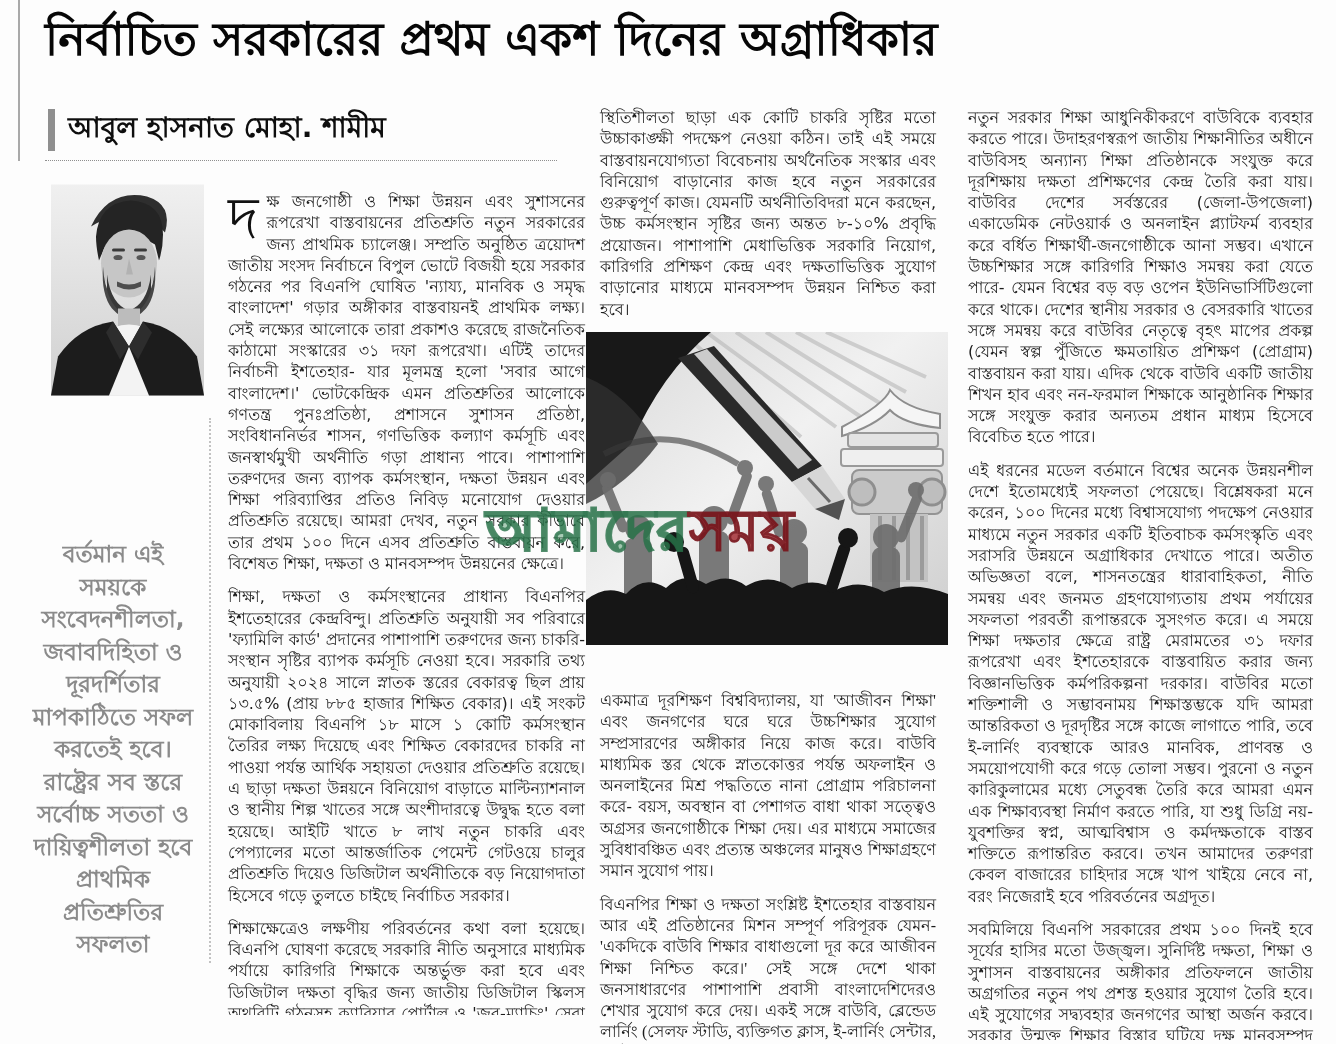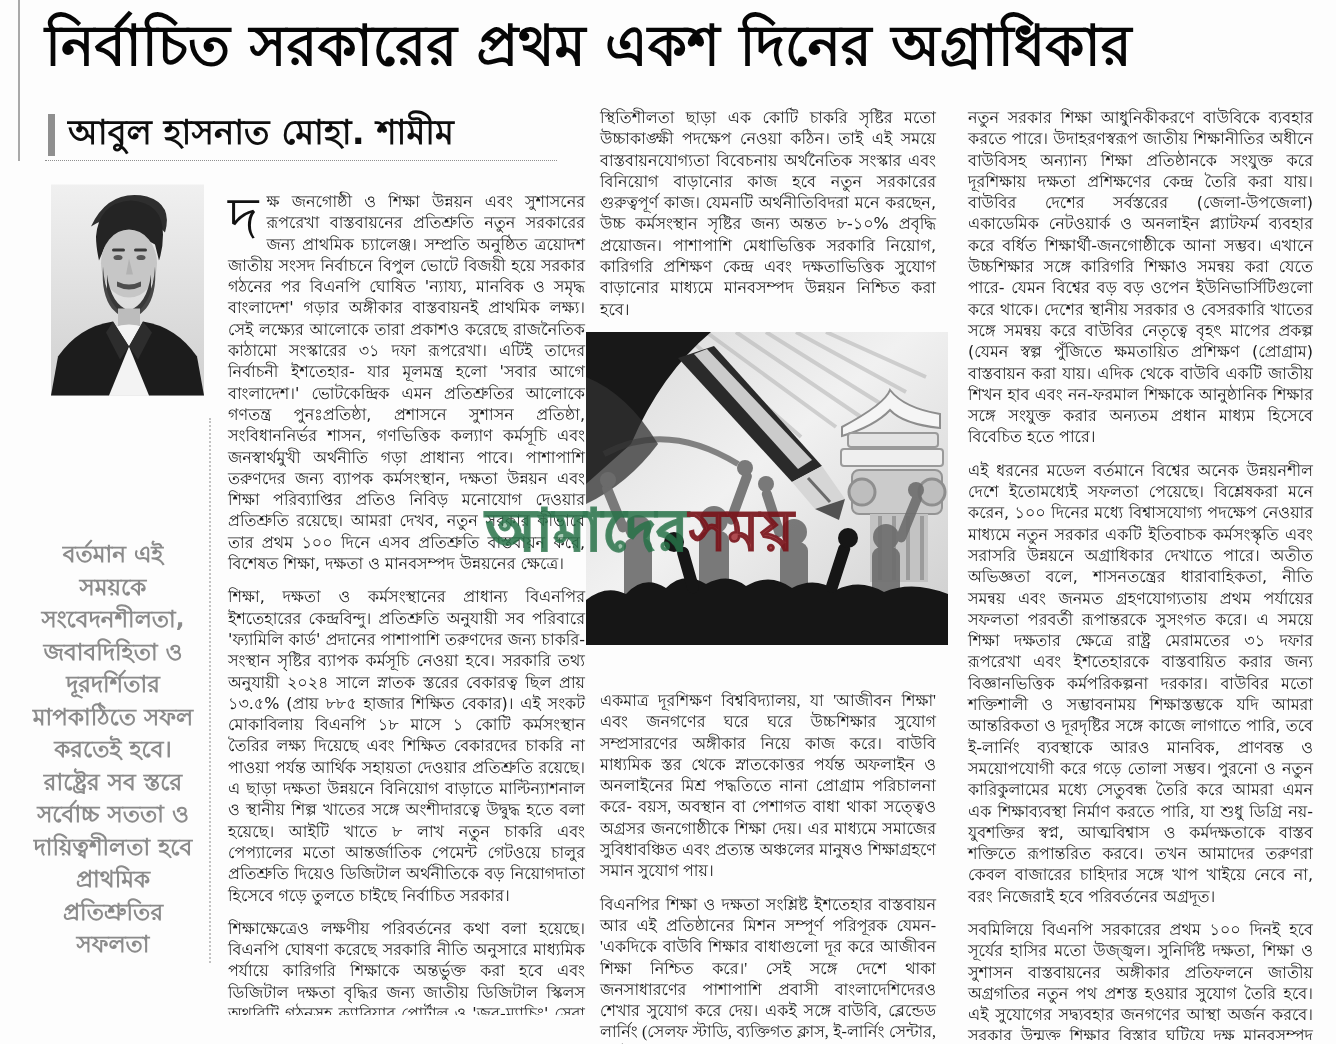--- a/index.html
+++ b/index.html
@@ -3,25 +3,25 @@
 <meta charset="utf-8">
 <style>
   html,body{margin:0;padding:0;background:#ffffff;}
   .page{
     position:relative;width:1336px;height:1044px;background:#fdfdfd;overflow:hidden;
     font-family:"DejaVu Sans","Liberation Sans",sans-serif;color:#1c1c1c;
   }
   .edge-line{position:absolute;left:18px;top:0;width:2px;height:161px;background:#a9a9a9;}
   .headline{
     position:absolute;left:45px;top:10px;width:1285px;margin:0;
-    font-size:56px;font-weight:700;color:#060606;line-height:1.3;white-space:nowrap;
+    font-size:46px;font-weight:700;color:#060606;line-height:1.3;white-space:nowrap;
   }
   .byline{position:absolute;left:48px;top:106px;display:flex;align-items:center;gap:13px;}
   .byline-bar{display:inline-block;width:7px;height:42px;background:#8f8f8f;}
-  .byline-text{font-size:34px;font-weight:600;color:#0e0e0e;white-space:nowrap;}
+  .byline-text{font-size:28px;font-weight:600;color:#0e0e0e;white-space:nowrap;}
   .rule-dotted-h{position:absolute;left:45px;top:160px;width:512px;height:0;border-top:1px dotted #8f8f8f;}
   .portrait{position:absolute;left:51px;top:184px;width:153px;height:212px;margin:0;}
   .pull-quote{
     position:absolute;left:28px;top:538px;width:170px;margin:0;
     text-align:center;font-size:23px;line-height:32.5px;color:#8b8b8b;font-weight:600;
   }
   .rule-dotted-v{position:absolute;left:209px;top:418px;height:545px;width:0;border-left:2px dotted #c2c2c2;}
   .col{position:absolute;text-align:justify;font-size:16px;line-height:21.3px;color:#1c1c1c;overflow:hidden;}
   .col p{margin:12px;}
   .col-a{left:216px;top:179px;width:381px;height:836px;}

